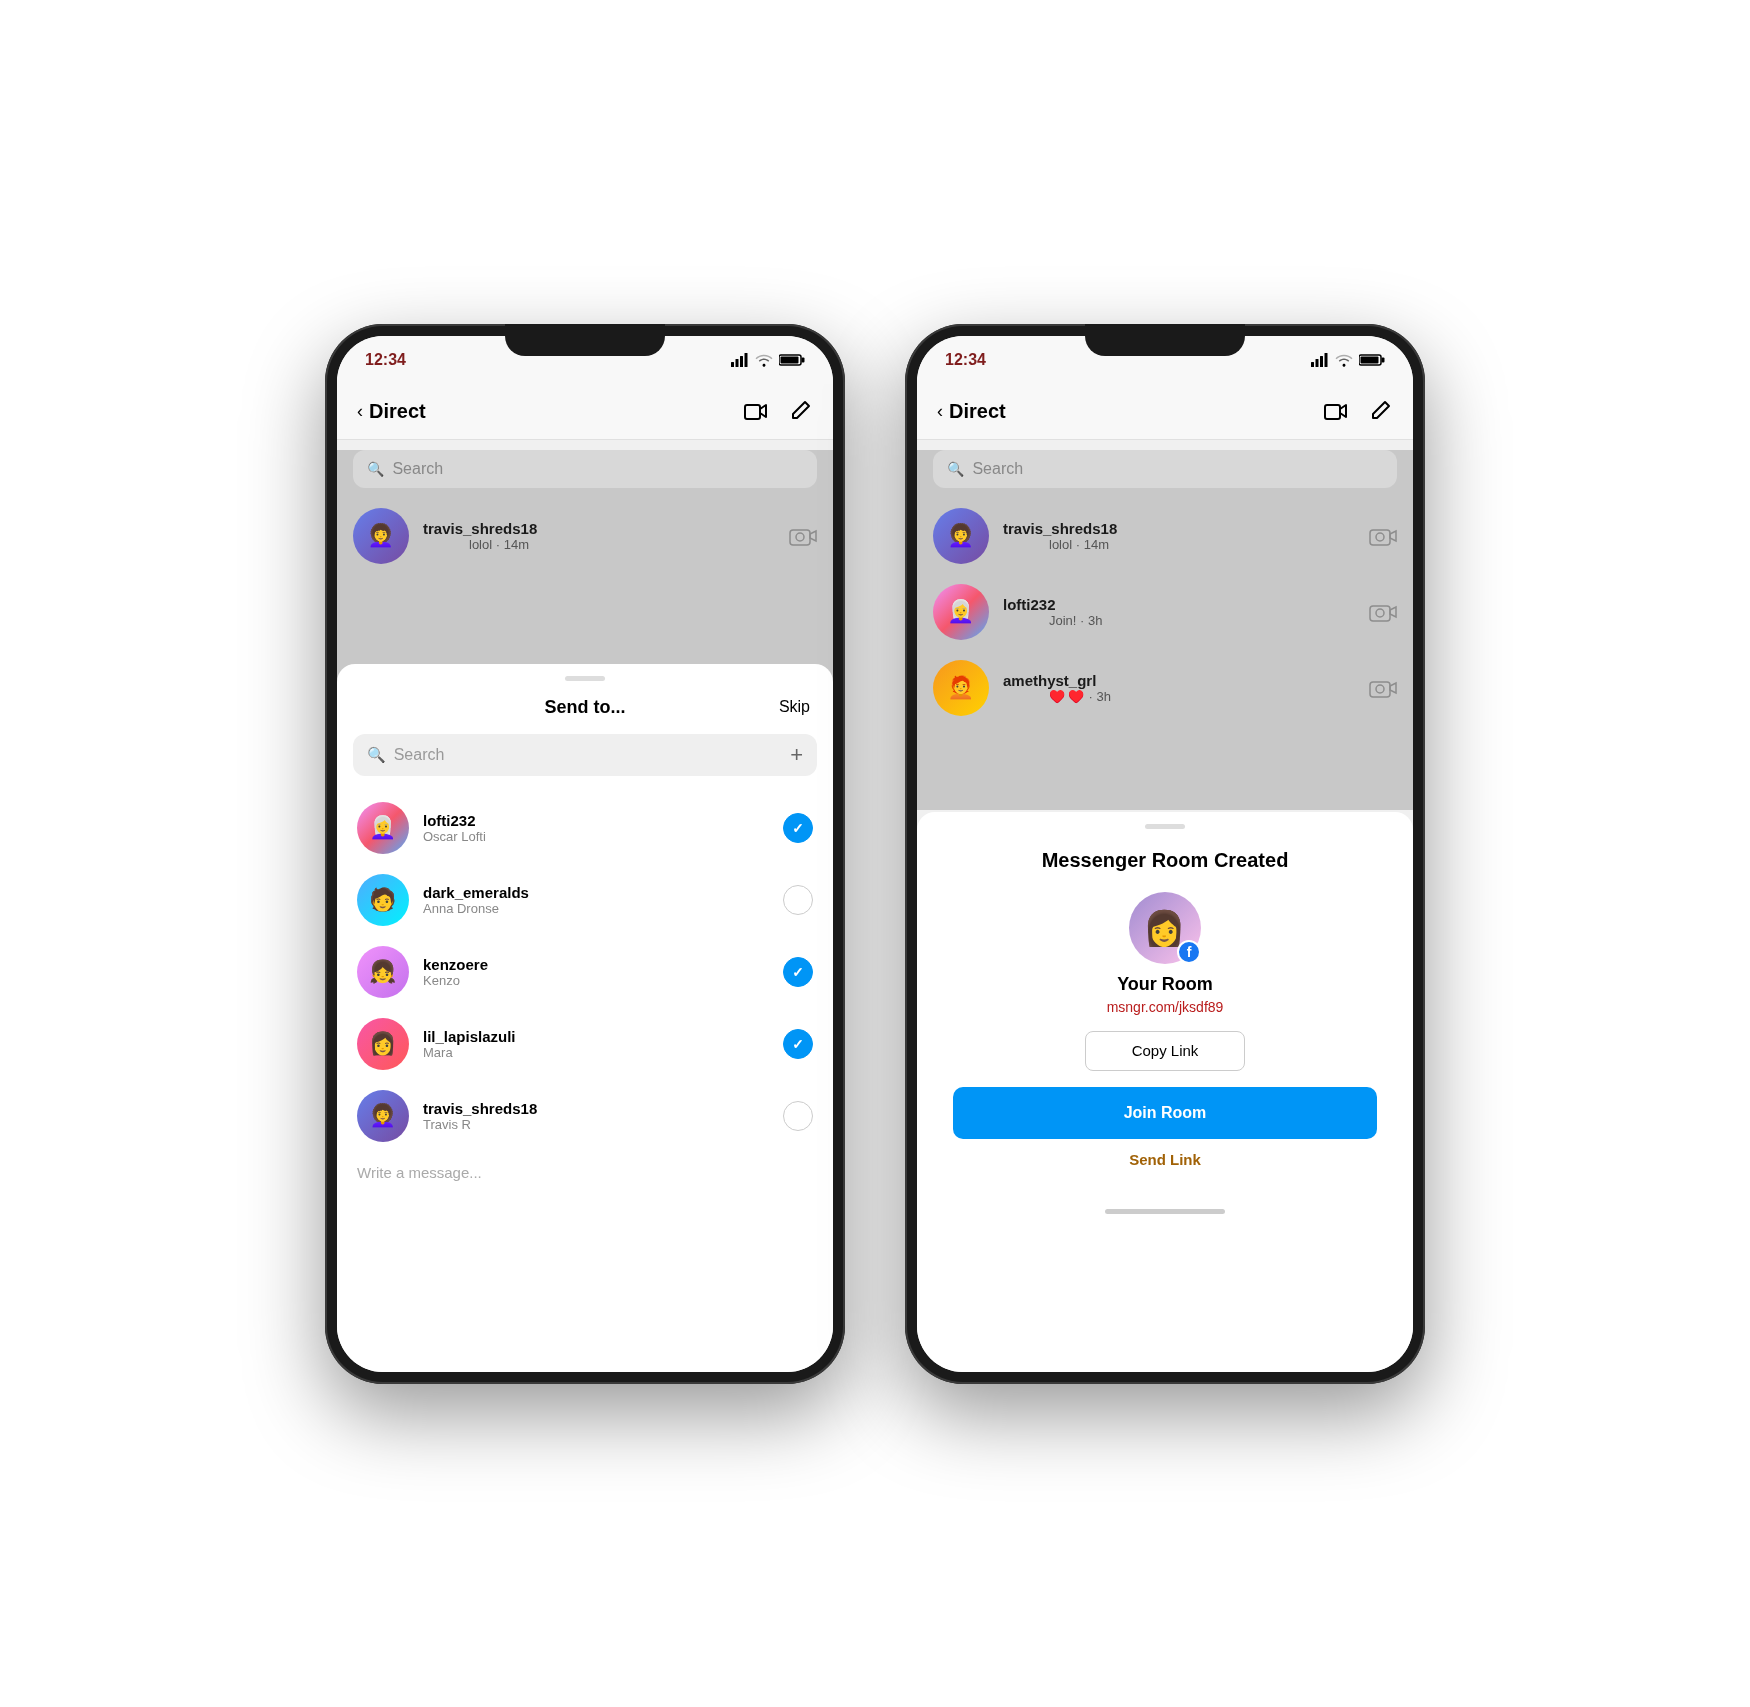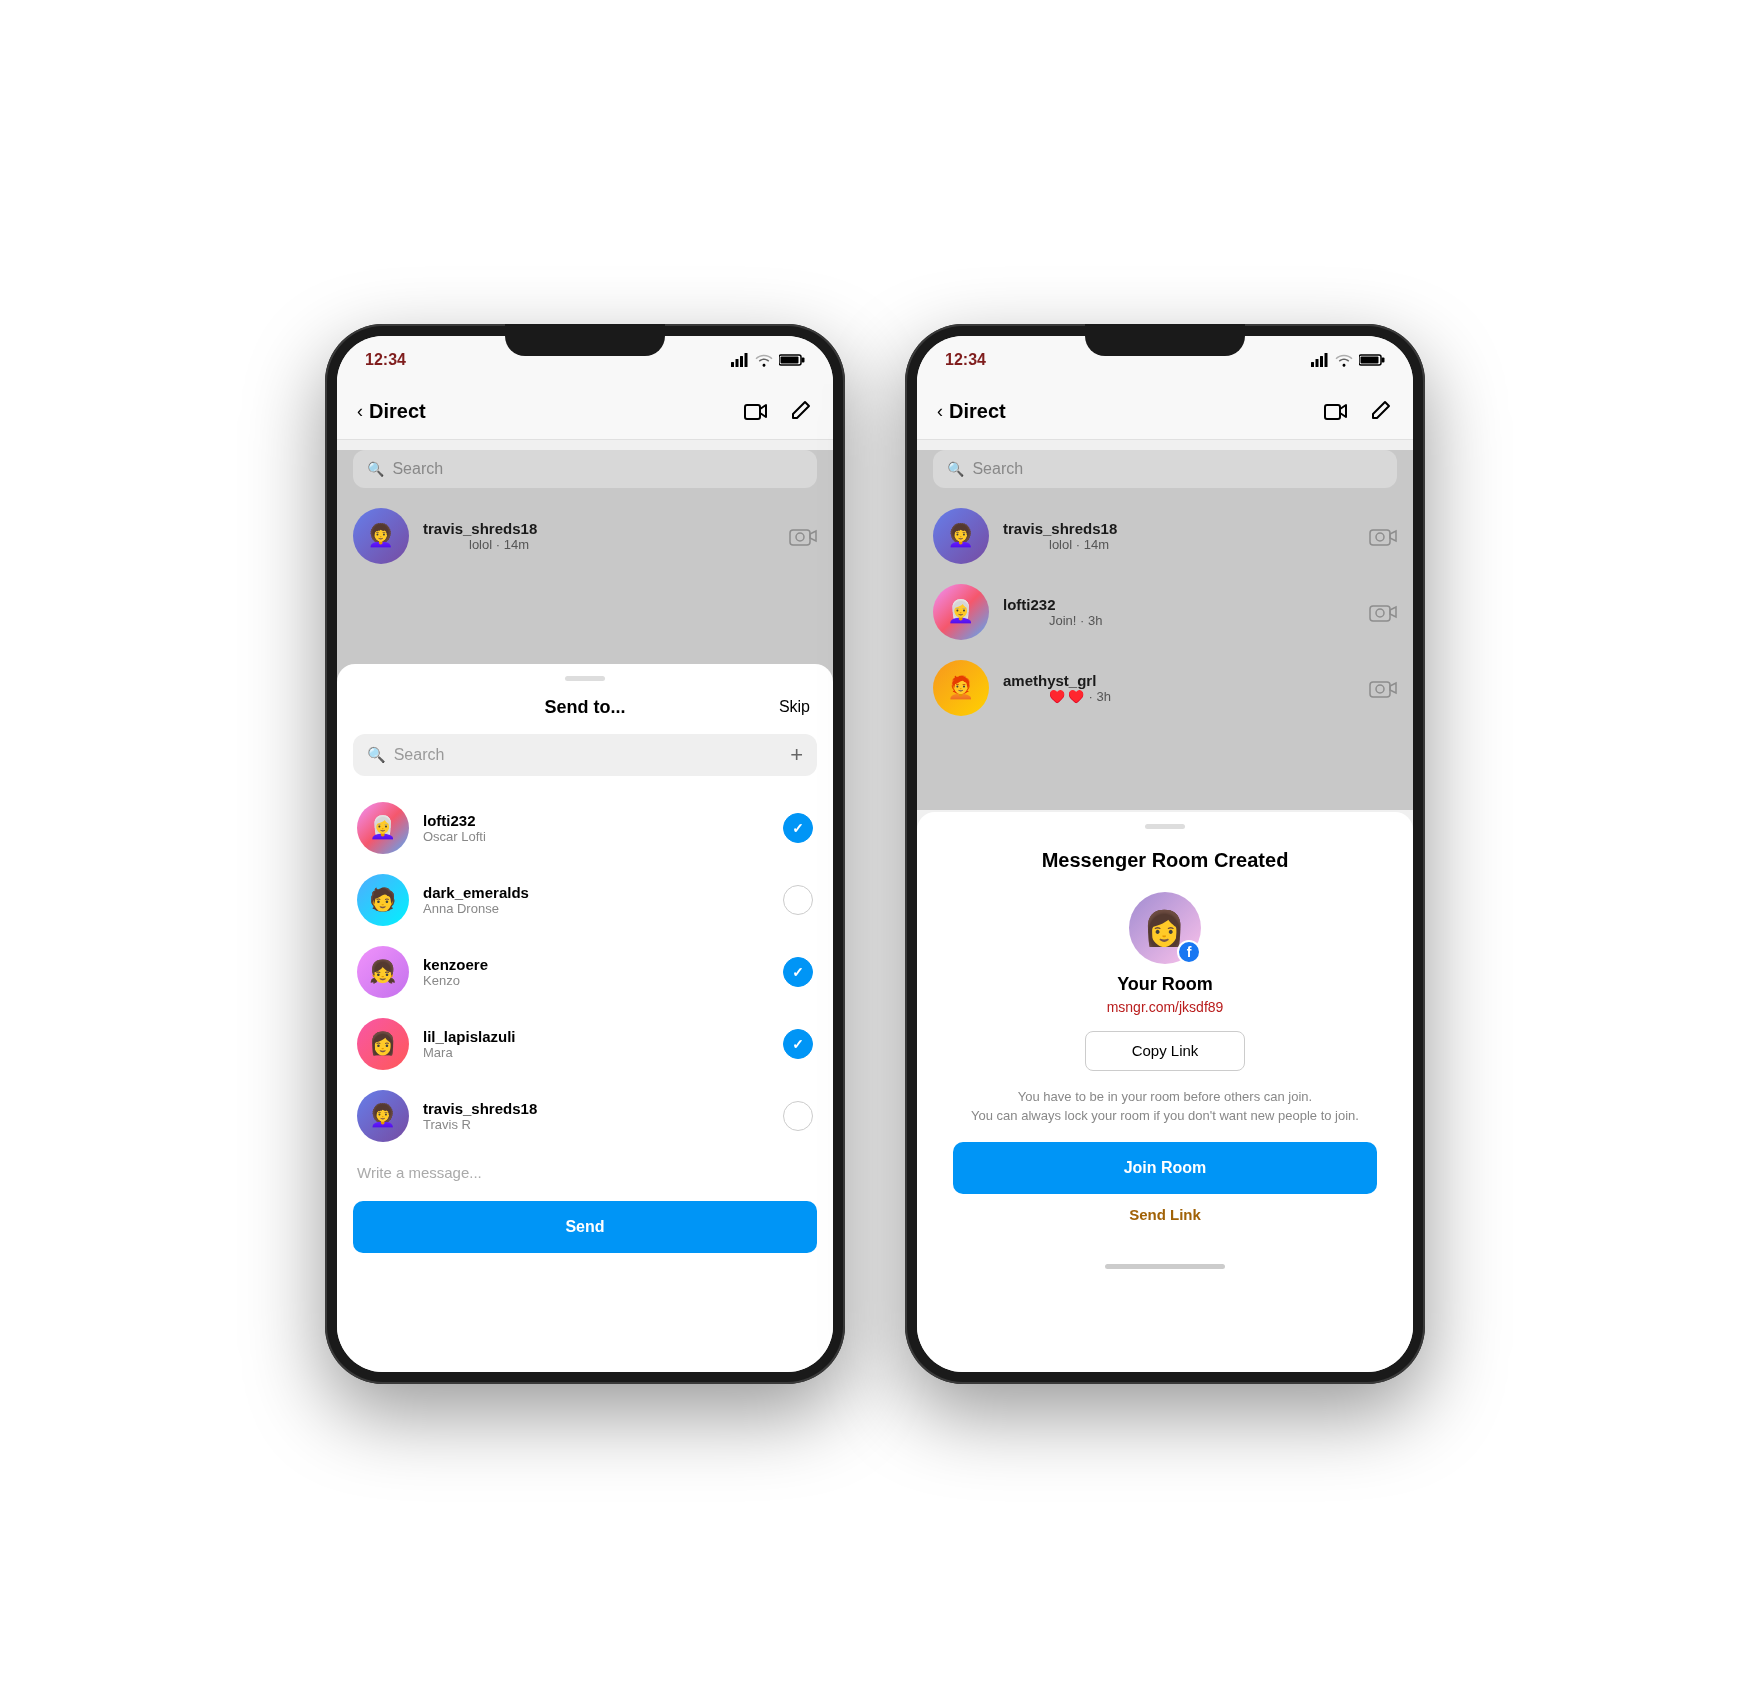--- a/index.html
+++ b/index.html
@@ -568,23 +568,20 @@
         </div>
         <div class="contact-info">
           <div class="contact-name">travis_shreds18</div>
           <div class="contact-sub">Travis R</div>
         </div>
         <div class="contact-check"></div>
       </div>
 
       <div class="write-message">Write a message...</div>
 
-      <div class="send-btn">
-        <span class="send-btn-text">Send</span>
-      </div>
 
     </div>
   </div>
 </div>
 
 <div class="phone">
   <div class="notch"></div>
   <div class="screen">
 
     <div class="status-bar">
@@ -690,21 +687,20 @@
           </div>
         </div>
 
         <div class="room-title">Your Room</div>
         <div class="room-url">msngr.com/jksdf89</div>
 
         <div class="copy-link-btn">
           <span>Copy Link</span>
         </div>
 
-        <div class="room-desc">You have to be in your room before others can join.<br>You can always lock your room if you don't want new people to join.</div>
 
         <div class="join-room-btn">
           <span class="join-room-text">Join Room</span>
         </div>
 
         <div class="send-link-btn">Send Link</div>
       </div>
 
       <div class="home-indicator">
         <div class="home-indicator-bar"></div>

